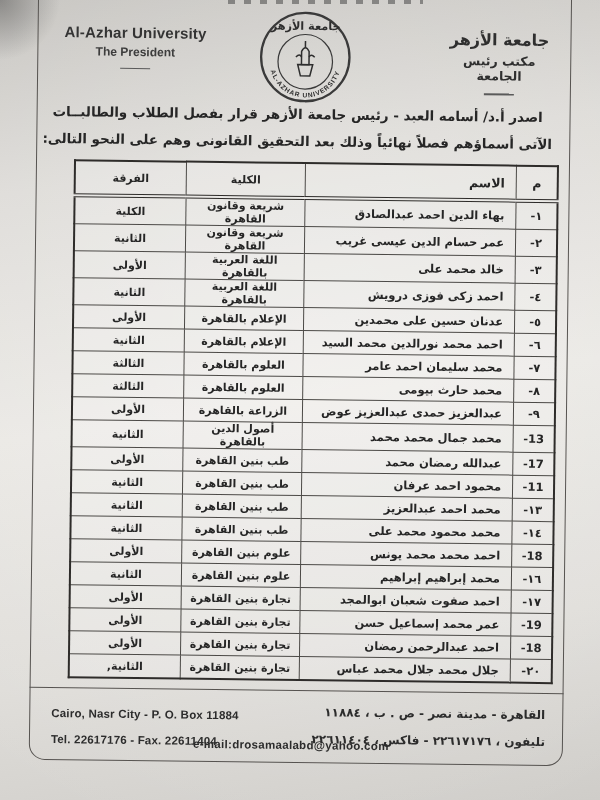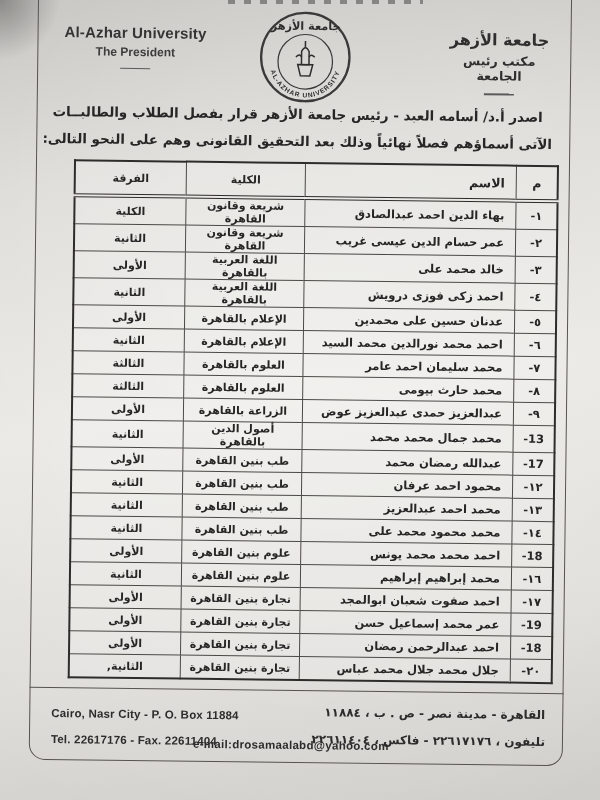--- a/index.html
+++ b/index.html
@@ -179,21 +179,21 @@
           <td class="c-college">أصول الدين بالقاهرة</td>
           <td class="c-grade">الثانية</td>
         </tr>
         <tr>
           <td class="c-no">17-</td>
           <td class="c-name">عبدالله رمضان محمد</td>
           <td class="c-college">طب بنين القاهرة</td>
           <td class="c-grade">الأولى</td>
         </tr>
         <tr>
-          <td class="c-no">١٢-</td>
+          <td class="c-no">11-</td>
           <td class="c-name">محمود احمد عرفان</td>
           <td class="c-college">طب بنين القاهرة</td>
           <td class="c-grade">الثانية</td>
         </tr>
         <tr>
           <td class="c-no">١٣-</td>
           <td class="c-name">محمد احمد عبدالعزيز</td>
           <td class="c-college">طب بنين القاهرة</td>
           <td class="c-grade">الثانية</td>
         </tr>

